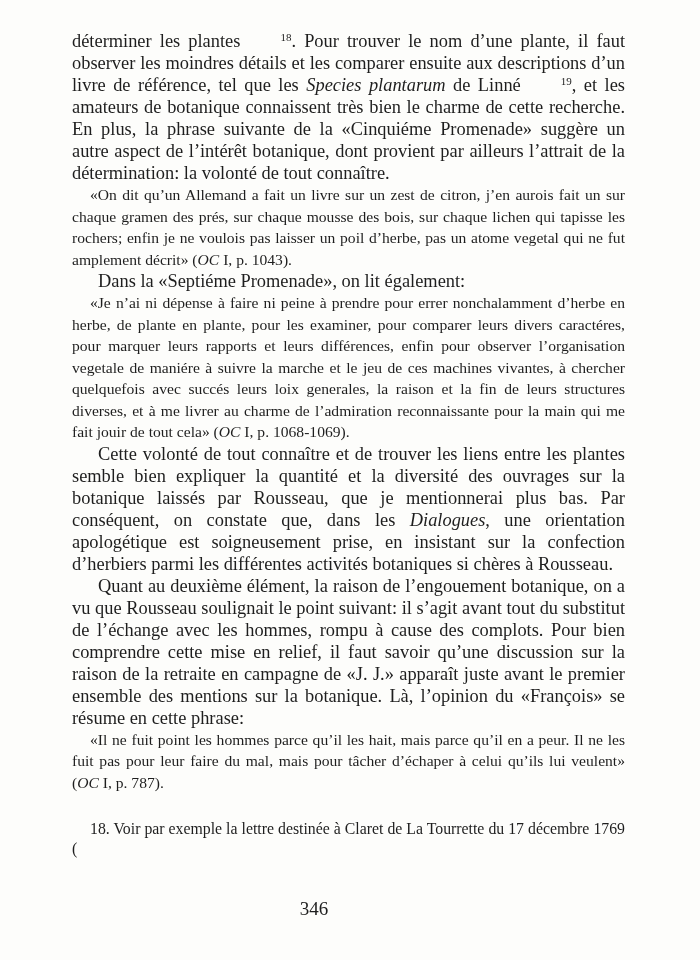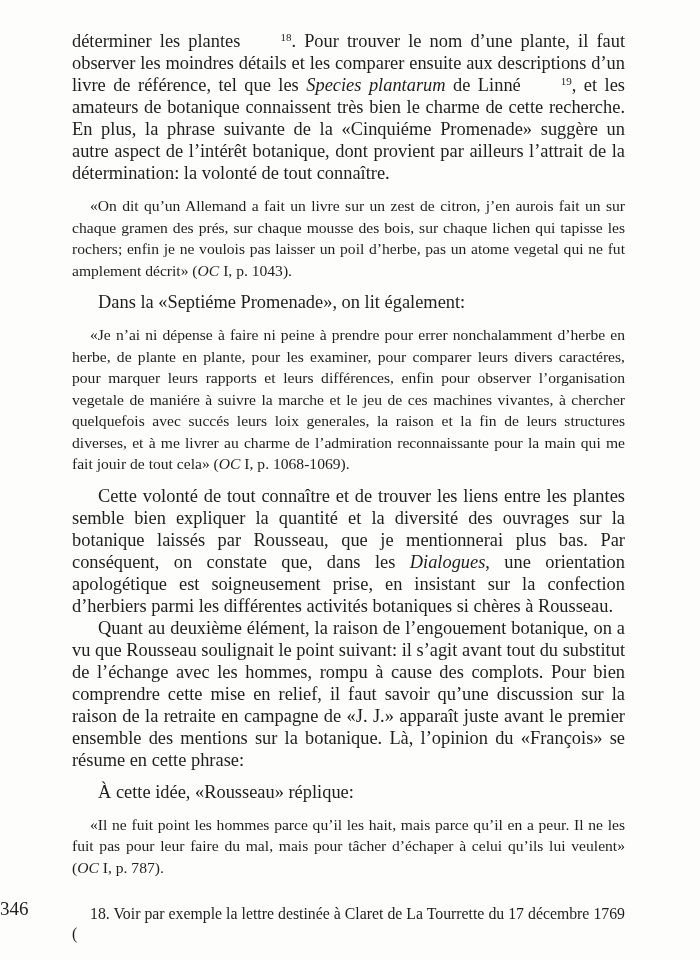--- a/index.html
+++ b/index.html
@@ -8,50 +8,49 @@
     background: #fdfdfb;
     font-family: "Liberation Serif", "DejaVu Serif", serif;
     color: #1e1e1e;
     position: relative;
   }
   .page { position: absolute; left: 72px; top: 30px; width: 553px; }
   p { margin: 0; text-align: justify; }
   .body { font-size: 18.4px; line-height: 22px; }
   .indent { text-indent: 26px; }
   .quote { font-size: 15.6px; line-height: 21.5px; text-indent: 18px; }
-  .gap-q { margin-top: 11px; }
-  .gap-b { margin-top: 10px; }
+  .gap-q { }
+  .gap-b { }
   .notes { margin-top: 26px; font-size: 15.8px; line-height: 19.5px; }
   .notes p.note { text-indent: 18px; }
   sup { font-size: 11px; line-height: 0; vertical-align: 6px; margin-left: 40px; }
   i { }
   .folio {
     position: absolute; left: 0; width: 628px; top: 898px;
-    text-align: left; font-size: 19px;
+    text-align: center; font-size: 19px;
   }
 </style>
 </head>
 <body>
 
 <div class="page">
 
   <p class="body"><span>déterminer les plantes</span><sup>18</sup><span>. Pour trouver le nom d’une plante, il faut observer les moindres détails et les comparer ensuite aux descriptions d’un livre de référence, tel que les </span><i>Species plantarum</i><span> de Linné</span><sup>19</sup><span>, et les amateurs de botanique connaissent très bien le charme de cette recherche. En plus, la phrase suivante de la «Cinquiéme Promenade» suggère un autre aspect de l’intérêt botanique, dont provient par ailleurs l’attrait de la détermination: la volonté de tout connaître.</span></p>
 
   <p class="quote gap-q"><span>«On dit qu’un Allemand a fait un livre sur un zest de citron, j’en aurois fait un sur chaque gramen des prés, sur chaque mousse des bois, sur chaque lichen qui tapisse les rochers; enfin je ne voulois pas laisser un poil d’herbe, pas un atome vegetal qui ne fut amplement décrit» (</span><i>OC</i><span> I, p. 1043).</span></p>
 
   <p class="body indent gap-b">Dans la «Septiéme Promenade», on lit également:</p>
 
   <p class="quote gap-q"><span>«Je n’ai ni dépense à faire ni peine à prendre pour errer nonchalamment d’herbe en herbe, de plante en plante, pour les examiner, pour comparer leurs divers caractéres, pour marquer leurs rapports et leurs différences, enfin pour observer l’organisation vegetale de maniére à suivre la marche et le jeu de ces machines vivantes, à chercher quelquefois avec succés leurs loix generales, la raison et la fin de leurs structures diverses, et à me livrer au charme de l’admiration reconnaissante pour la main qui me fait jouir de tout cela» (</span><i>OC</i><span> I, p. 1068-1069).</span></p>
 
   <p class="body indent gap-b"><span>Cette volonté de tout connaître et de trouver les liens entre les plantes semble bien expliquer la quantité et la diversité des ouvrages sur la botanique laissés par Rousseau, que je mentionnerai plus bas. Par conséquent, on constate que, dans les </span><i>Dialogues</i><span>, une orientation apologétique est soigneusement prise, en insistant sur la confection d’herbiers parmi les différentes activités botaniques si chères à Rousseau.</span></p>
 
   <p class="body indent">Quant au deuxième élément, la raison de l’engouement botanique, on a vu que Rousseau soulignait le point suivant: il s’agit avant tout du substitut de l’échange avec les hommes, rompu à cause des complots. Pour bien comprendre cette mise en relief, il faut savoir qu’une discussion sur la raison de la retraite en campagne de «J. J.» apparaît juste avant le premier ensemble des mentions sur la botanique. Là, l’opinion du «François» se résume en cette phrase:</p>
 
 
-  <p class="body indent gap-b">À cette idée, «Rousseau» réplique:</p>
 
   <p class="quote gap-q"><span>«Il ne fuit point les hommes parce qu’il les hait, mais parce qu’il en a peur. Il ne les fuit pas pour leur faire du mal, mais pour tâcher d’échaper à celui qu’ils lui veulent» (</span><i>OC</i><span> I, p. 787).</span></p>
 
   <div class="notes">
     <p class="note"><span>18. Voir par exemple la lettre destinée à Claret de La Tourrette du 17 décembre 1769 (</span></p>
 
   </div>
 </div>
 
 <div class="folio">346</div>

